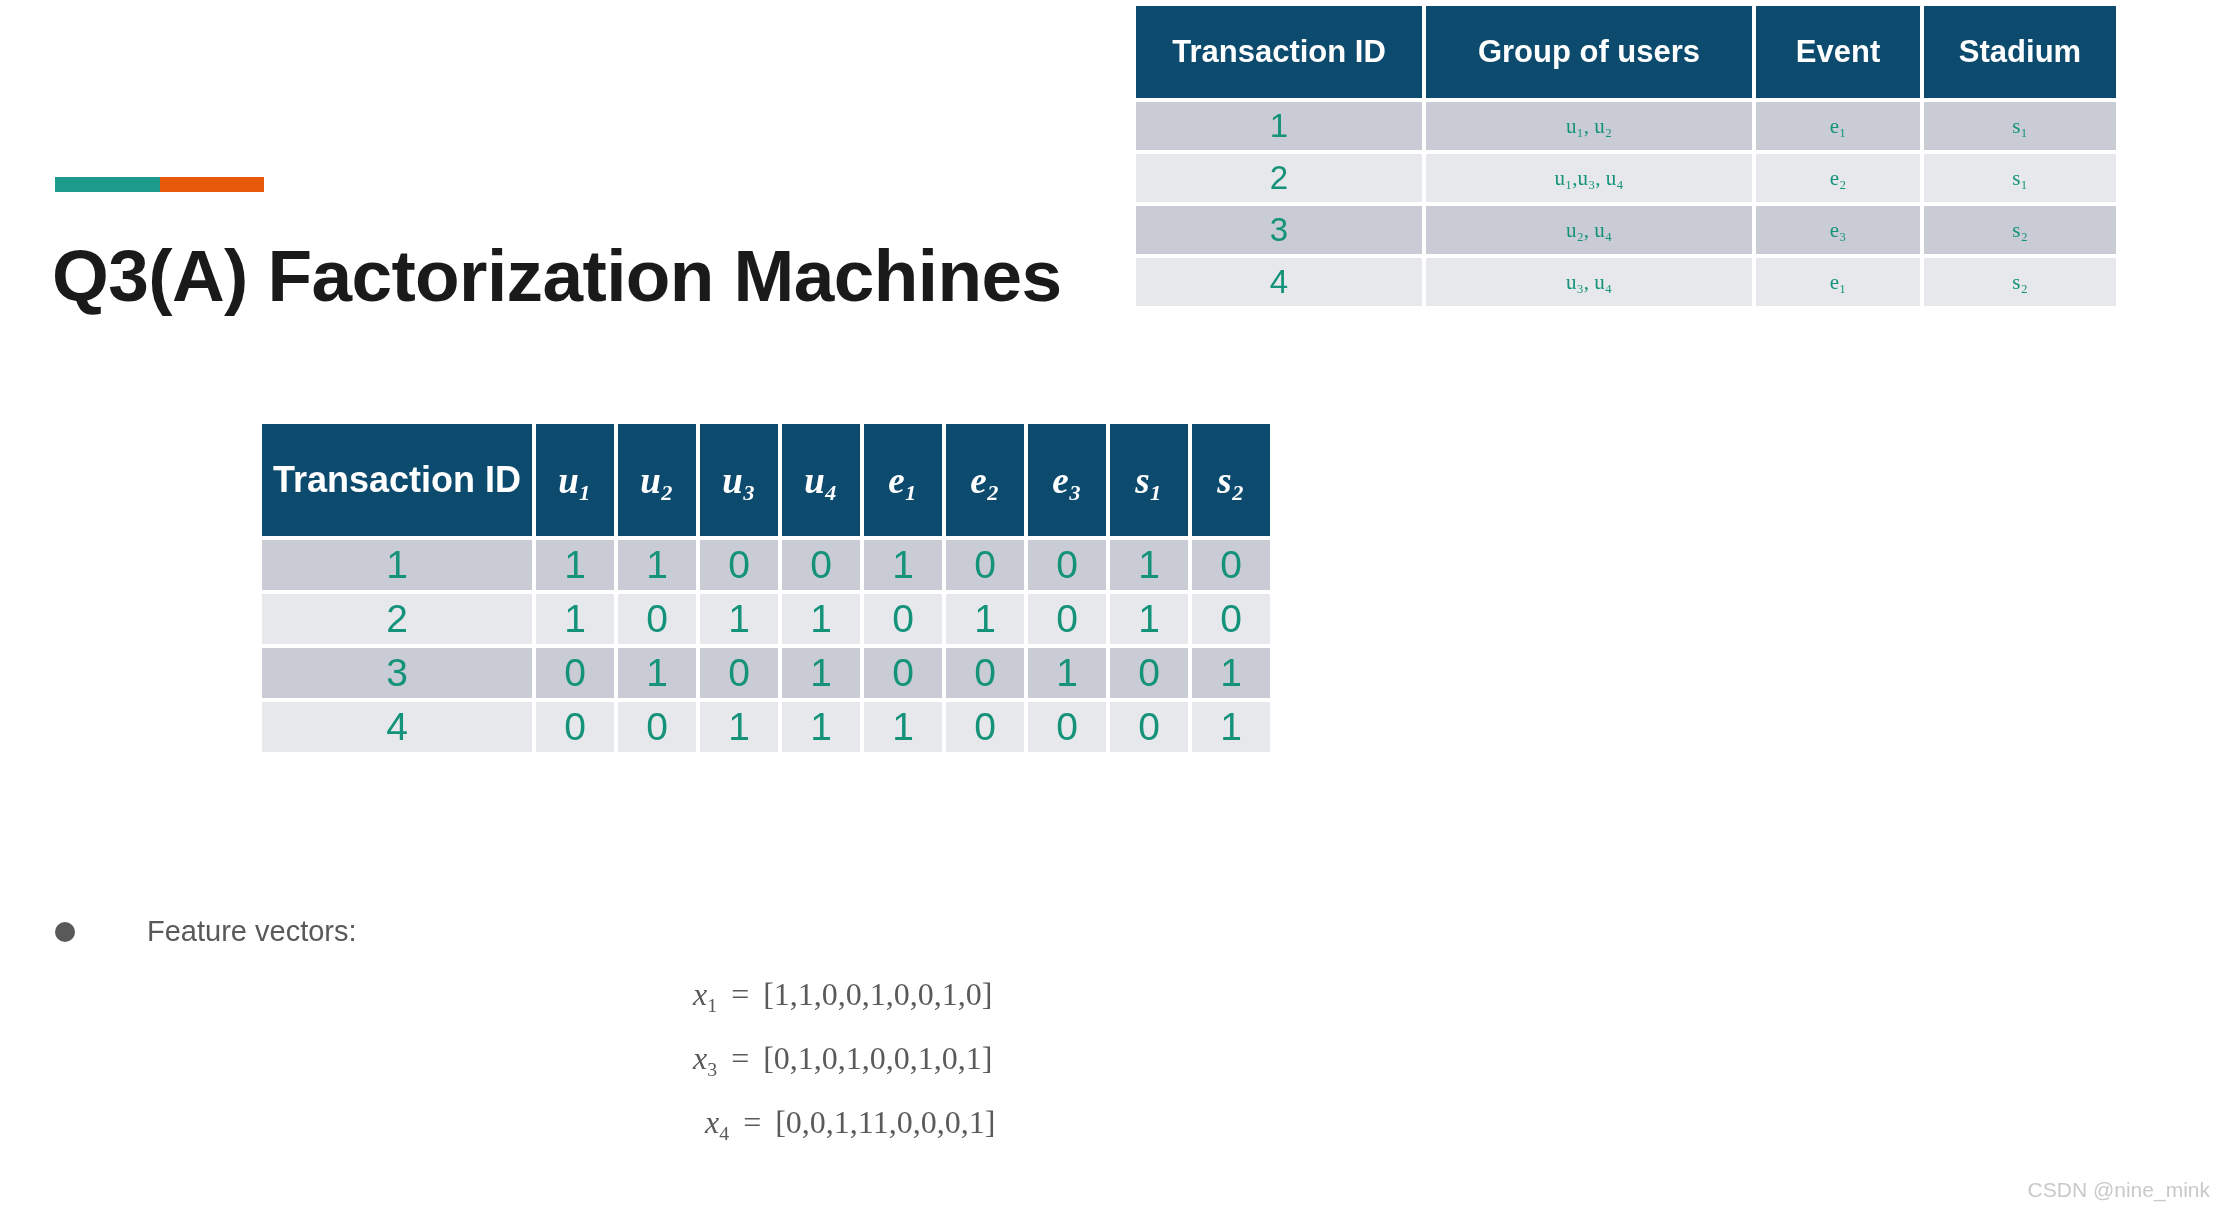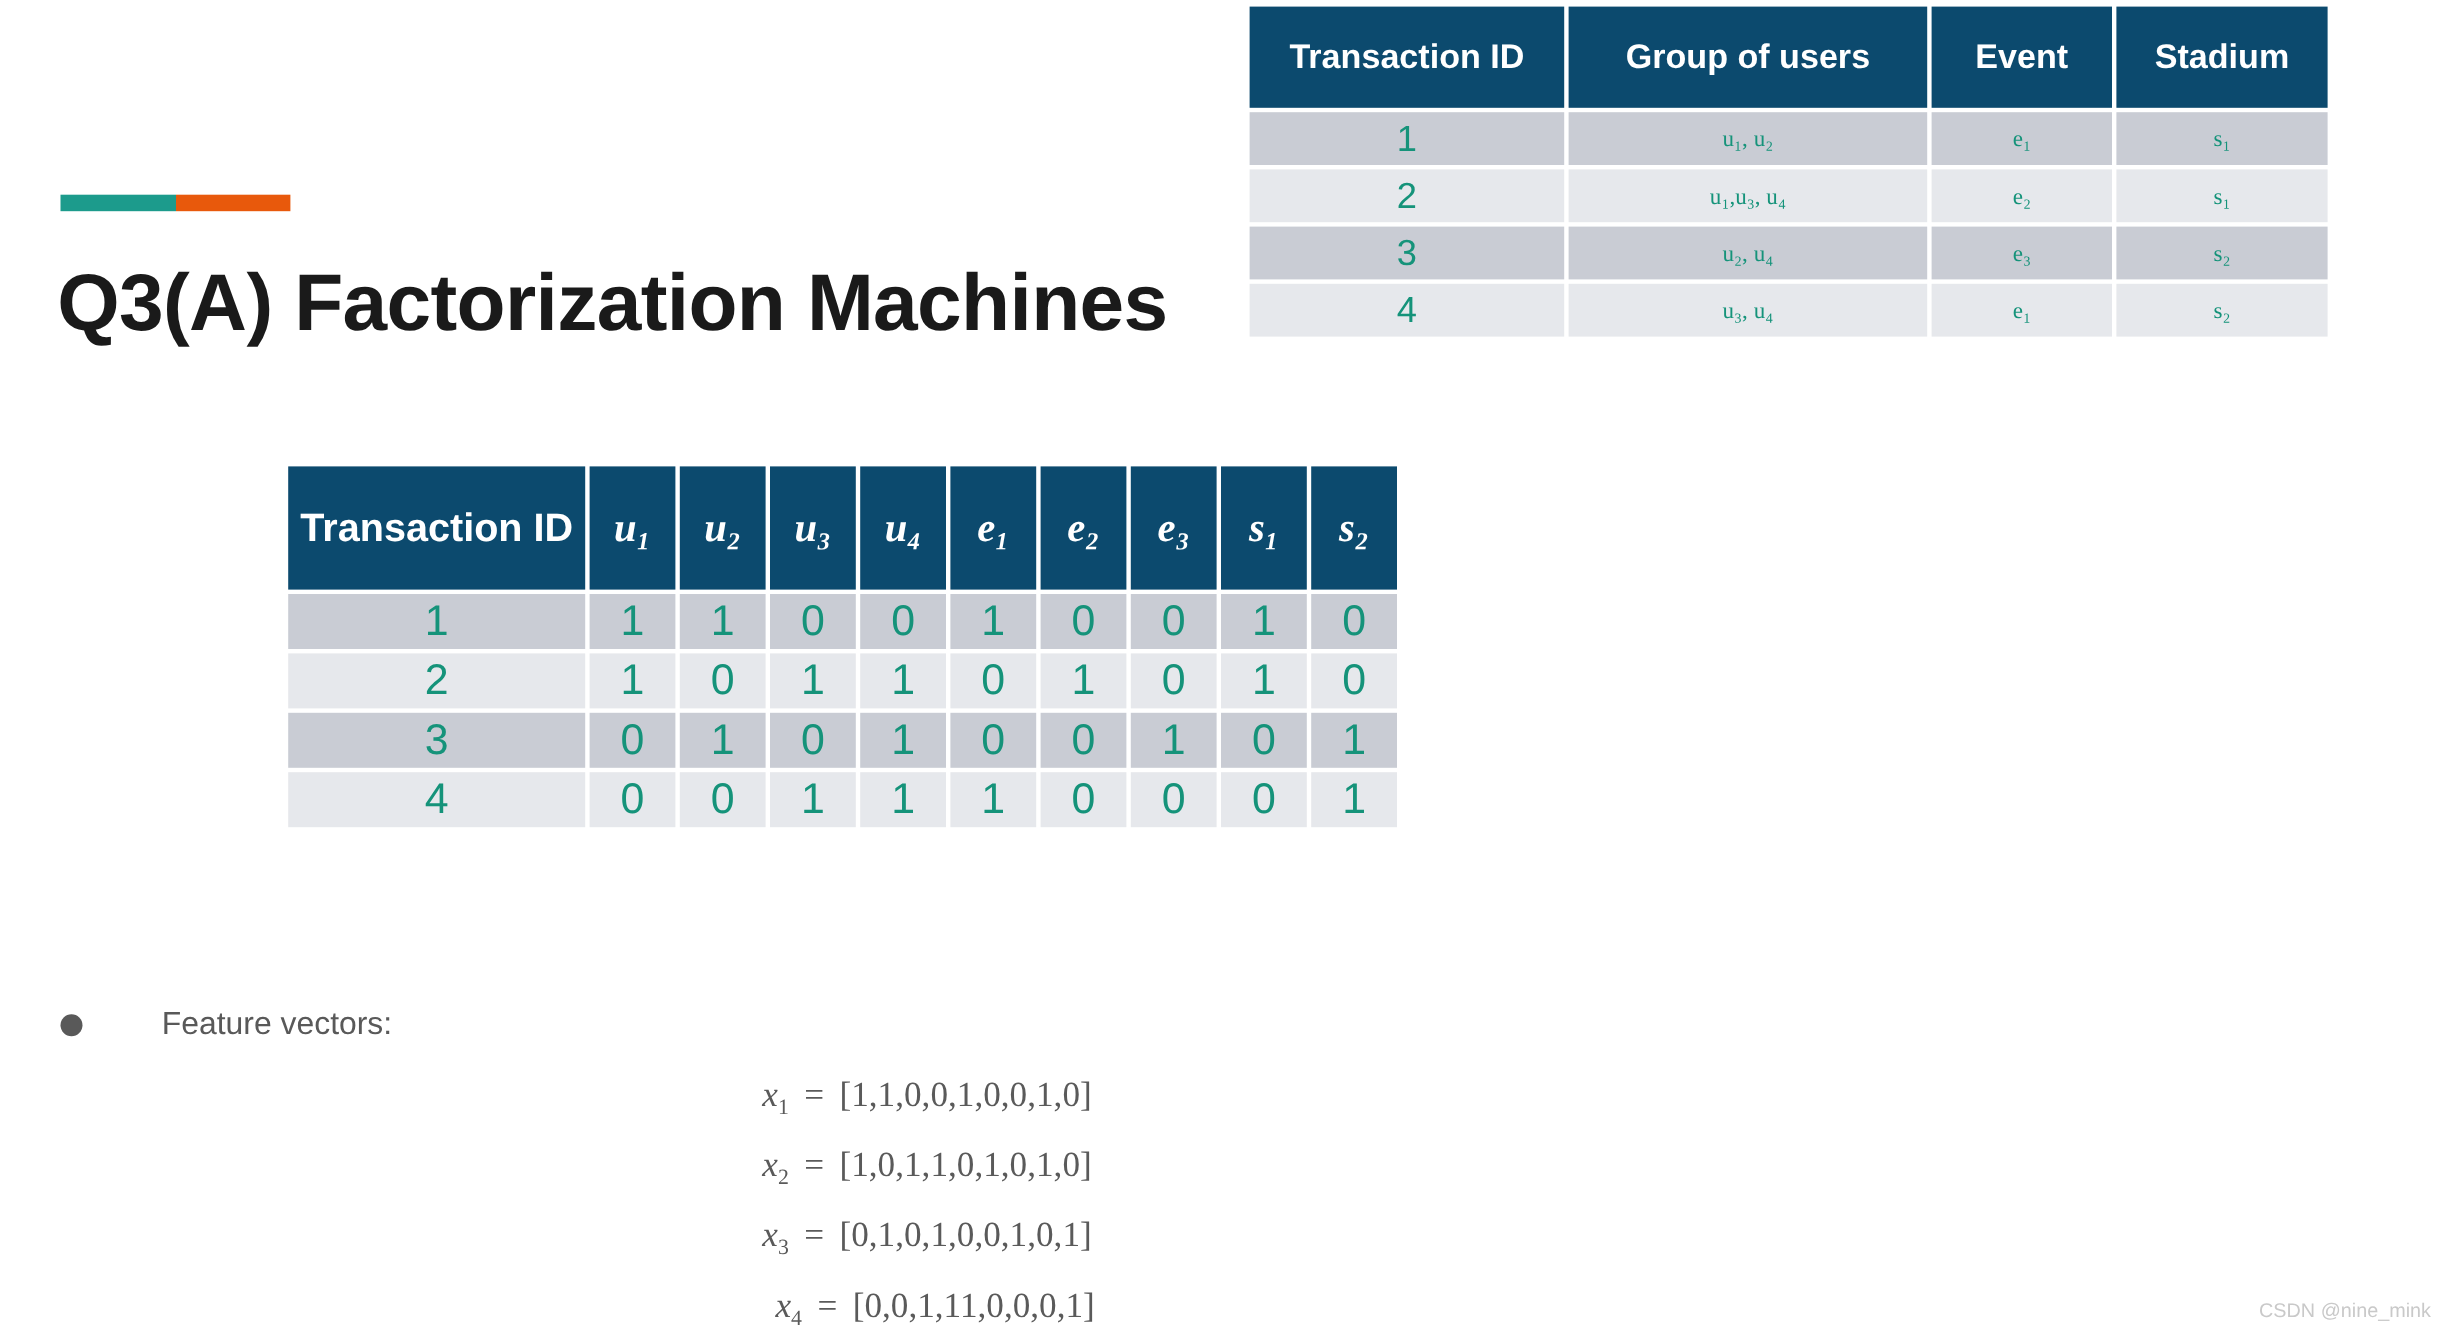--- a/index.html
+++ b/index.html
@@ -76,21 +76,21 @@
   #feature-vectors .eq .var sub{font-size:0.62em;font-style:normal;vertical-align:sub;}
   #feature-vectors .eq .eqsign{margin:0 14px;}
   #feature-vectors .row-1{padding-left:0px;}
   #feature-vectors .row-2{padding-left:0px;}
   #feature-vectors .row-3{padding-left:0px;}
   #feature-vectors .row-4{padding-left:12px;}
 
   
   #watermark{
     position:absolute;right:12px;bottom:12px;
-    font-size:18px;color:#c9c9c9;
+    font-size:21px;color:#c9c9c9;
     font-family:"Liberation Sans", sans-serif;
   }
 </style>
 </head>
 <body>
 
 <div id="accent-bars">
   <div class="bar teal"></div>
   <div class="bar orange"></div>
 </div>
@@ -203,23 +203,20 @@
 
 <div id="feature-bullet">
   <span class="dot"></span>
   <span class="txt">Feature vectors:</span>
 </div>
 
 <div id="feature-vectors">
   <div class="eq row-1">
     <span class="var"><span>x</span><sub>1</sub></span><span class="eqsign">=</span><span class="vec">[1,1,0,0,1,0,0,1,0]</span>
   </div>
-  <div class="eq row-2">
-    <span class="var"><span>x</span><sub>2</sub></span><span class="eqsign">=</span><span class="vec">[1,0,1,1,0,1,0,1,0]</span>
-  </div>
   <div class="eq row-3">
     <span class="var"><span>x</span><sub>3</sub></span><span class="eqsign">=</span><span class="vec">[0,1,0,1,0,0,1,0,1]</span>
   </div>
   <div class="eq row-4">
     <span class="var"><span>x</span><sub>4</sub></span><span class="eqsign">=</span><span class="vec">[0,0,1,11,0,0,0,1]</span>
   </div>
 </div>
 
 <div id="watermark">CSDN @nine_mink</div>
 

